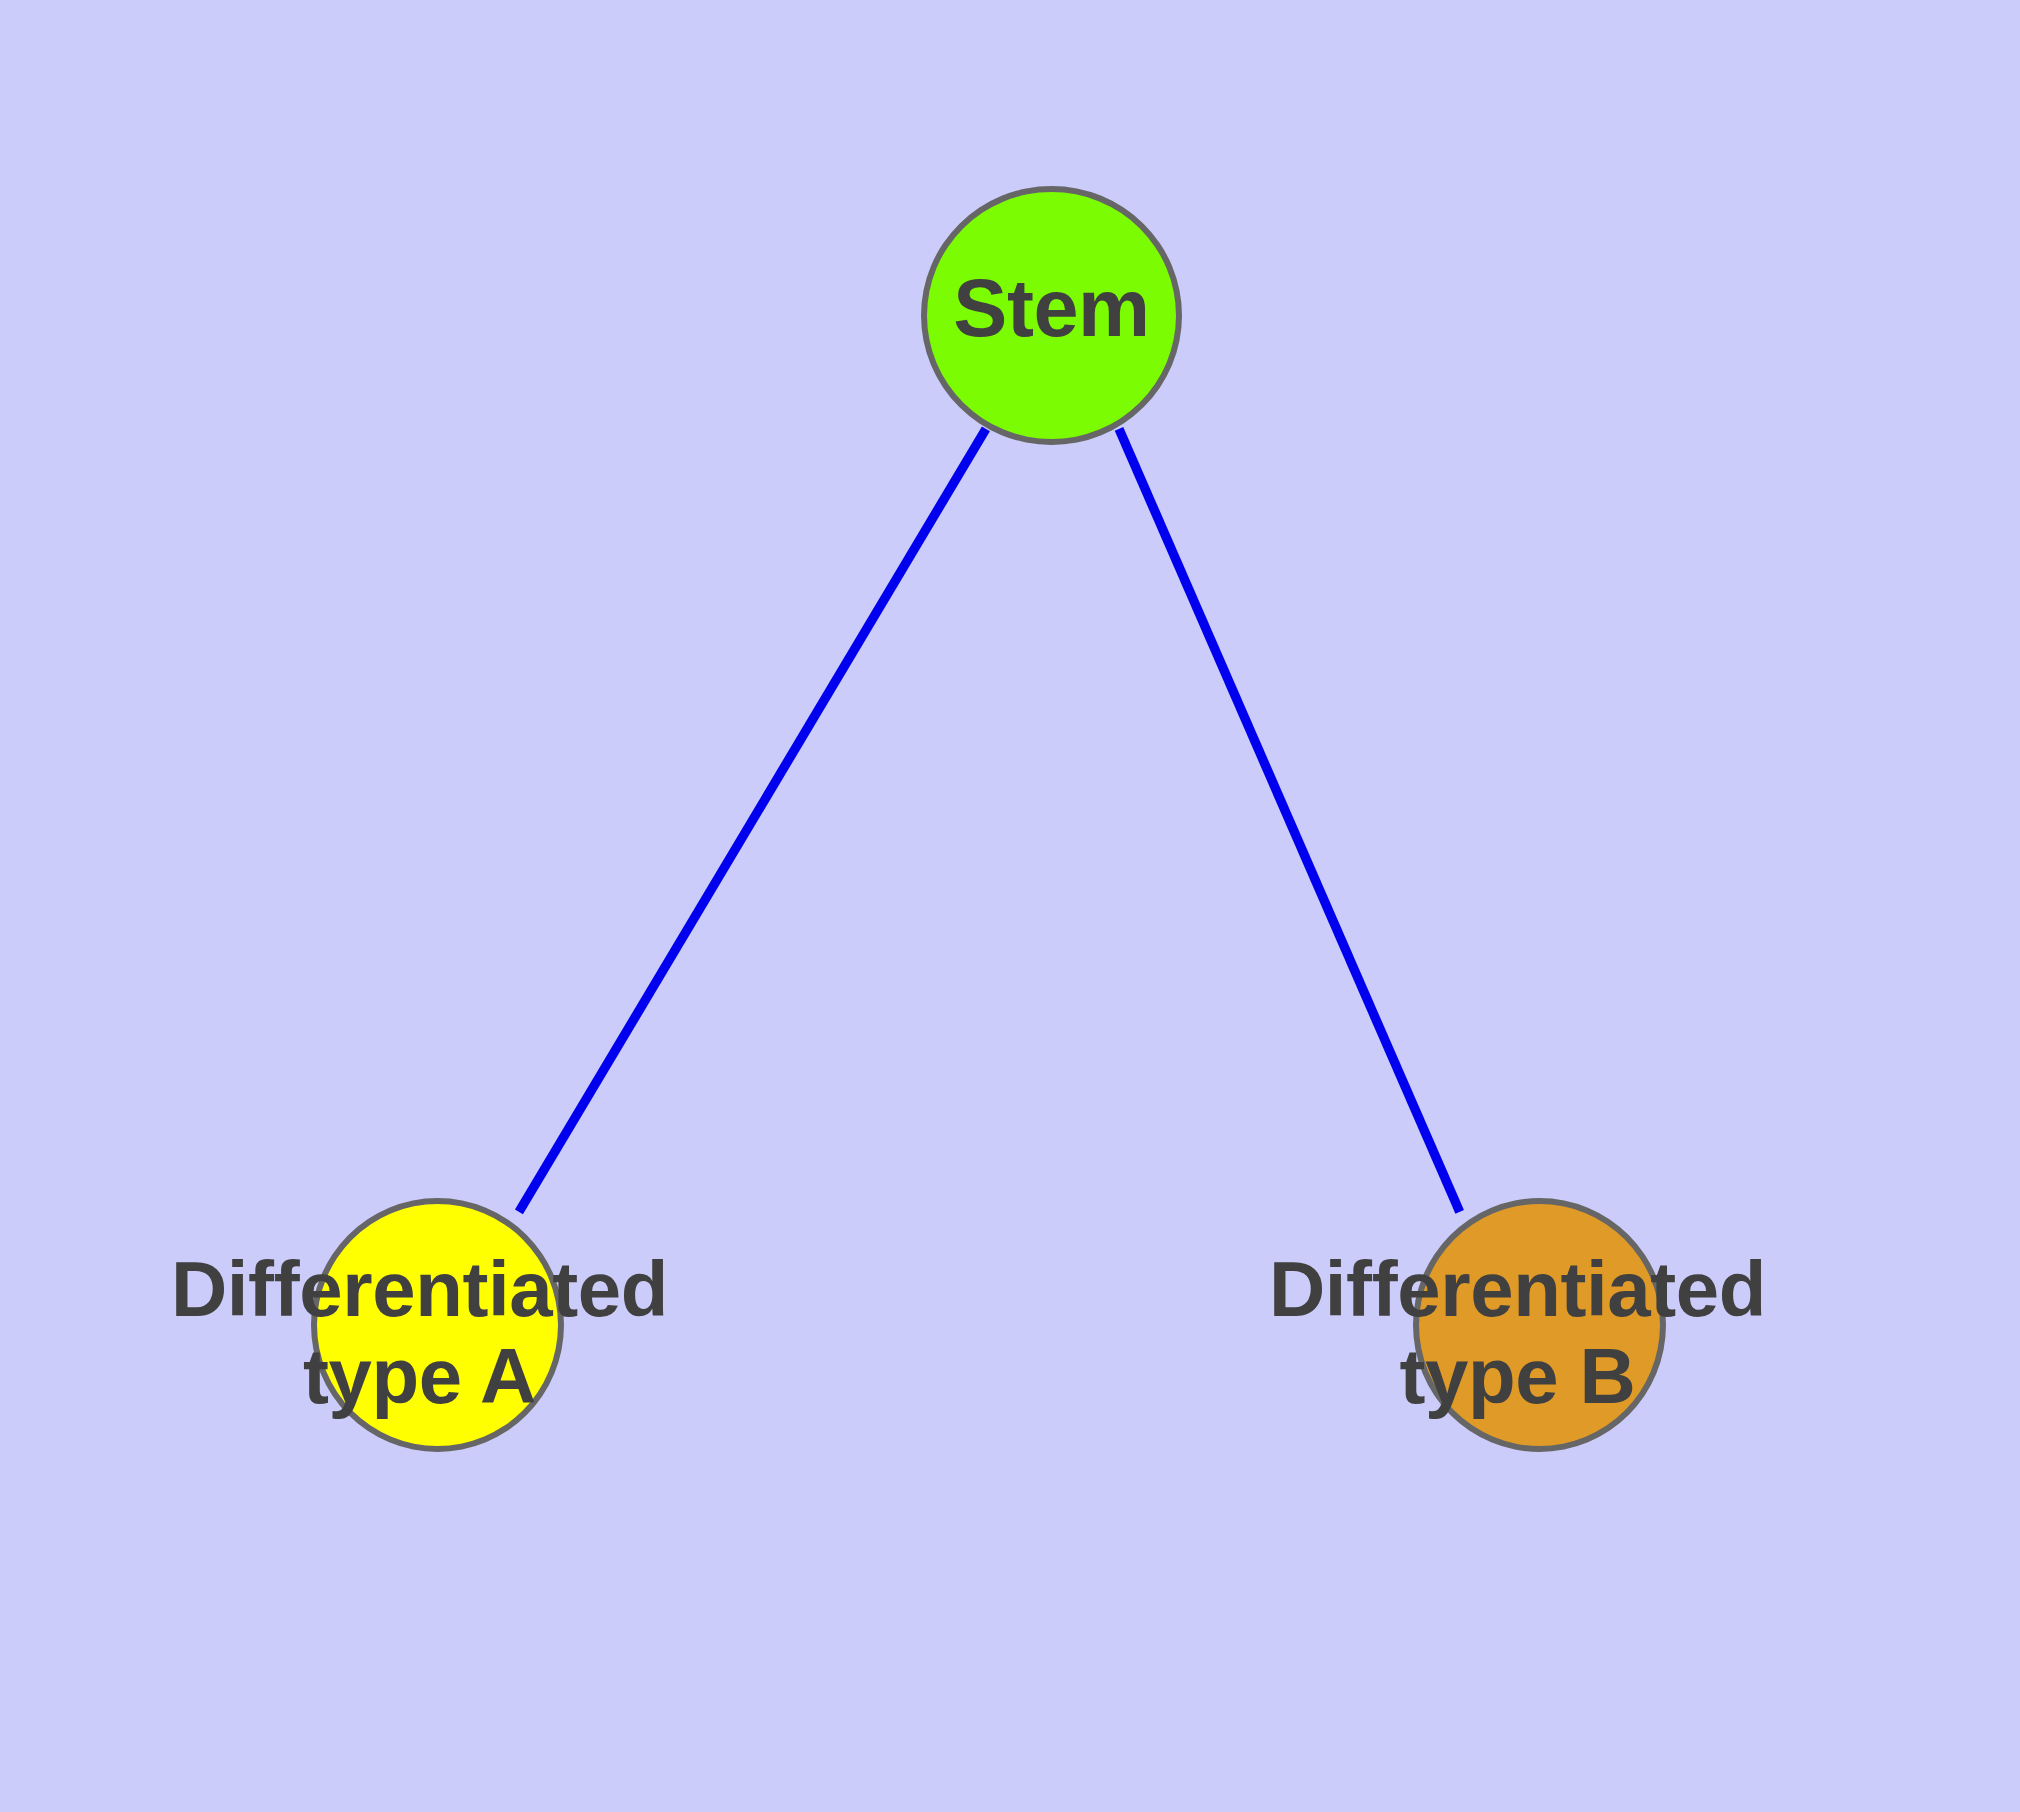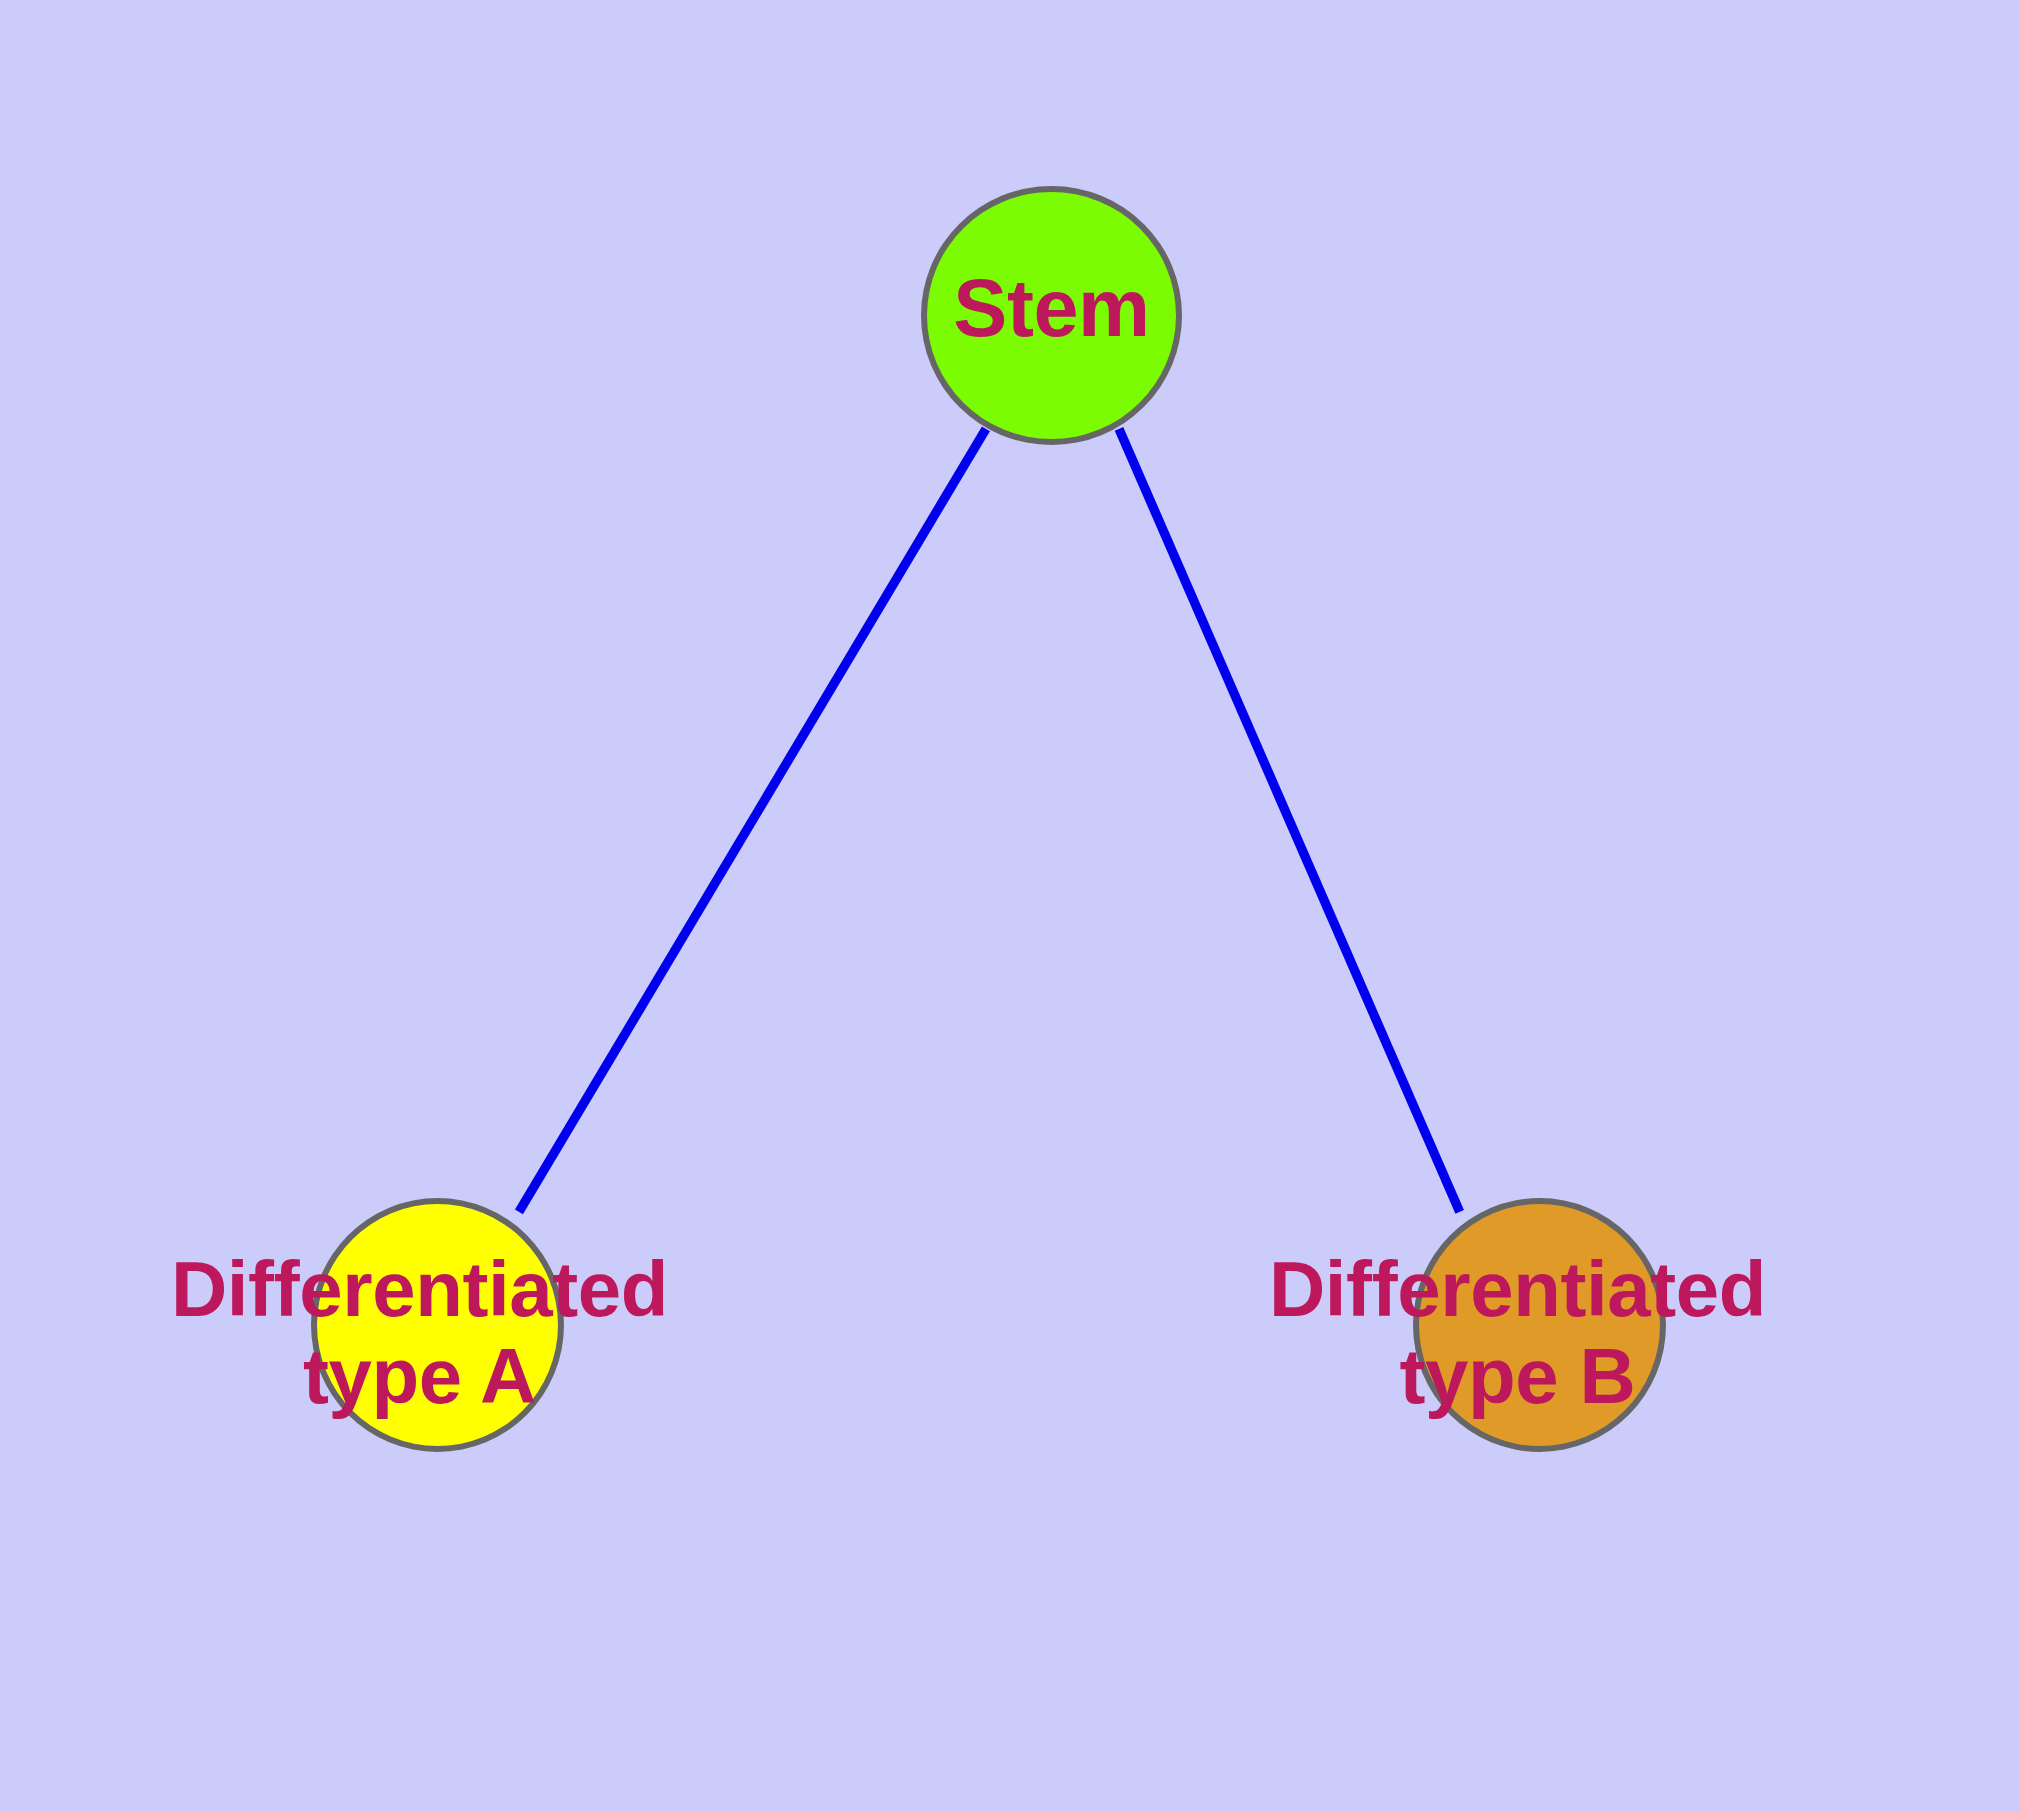--- a/index.html
+++ b/index.html
@@ -24,21 +24,21 @@
     height: 1812px;
   }
   .node-circle {
     position: absolute;
     border-radius: 50%;
     box-sizing: border-box;
     border: 6px solid #666666;
   }
   .node-label {
     position: absolute;
-    color: #be185d;
+    color: #404040;
     font-weight: bold;
     text-align: center;
     white-space: pre;
     line-height: 1.12;
     letter-spacing: -0.4px;
     pointer-events: none;
   }
   
   #node-stem-circle {
     left: 921px;

